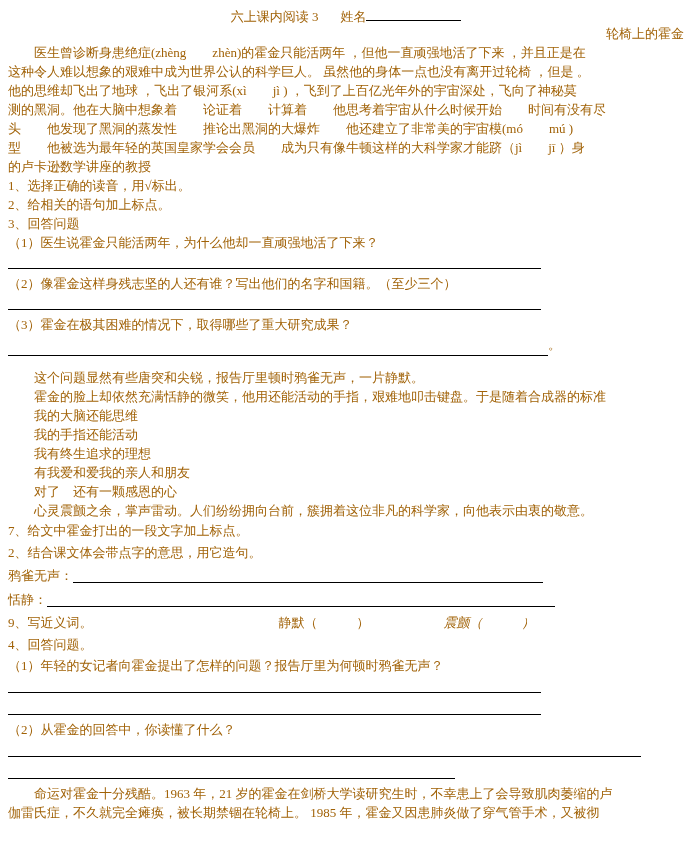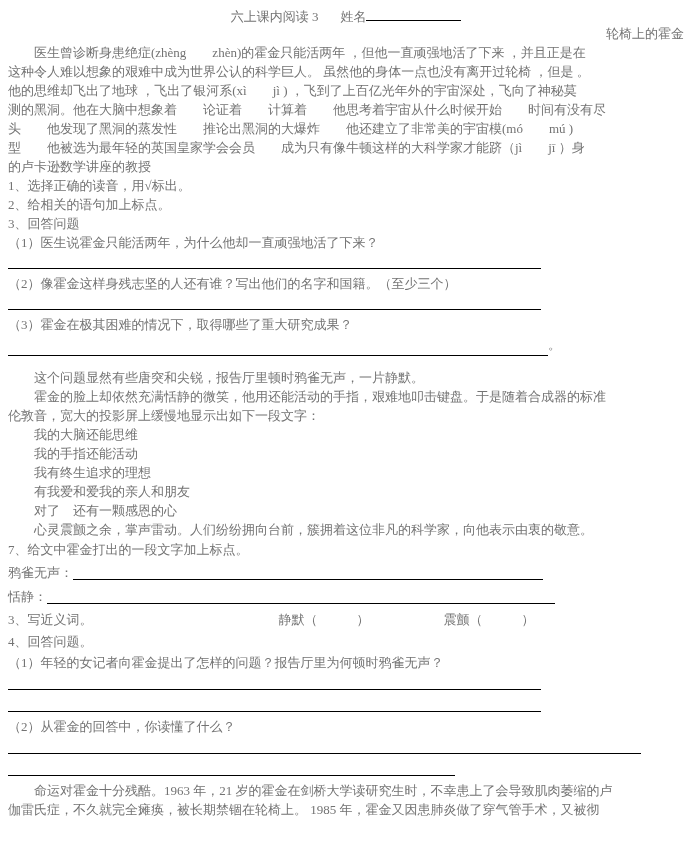--- a/index.html
+++ b/index.html
@@ -1,40 +1,40 @@
 <!DOCTYPE html>
 <html><head>
 <meta charset="utf-8">
 <style>
   * { margin:0; padding:0; box-sizing:border-box; }
   html,body { background:#ffffff; }
   .page {
     position:relative;
     width:692px; height:866px;
-    background:#fff; color:#737373;
+    background:#fff; color:#a16207;
     font-family:"Liberation Serif","DejaVu Serif",serif;
     font-size:13px;
     padding:8px 8px 0 8px;
     overflow:hidden;
   }
   .header-row { text-align:center; line-height:16px; height:16px; white-space:pre; }
   .name-group { margin-left:22px; white-space:pre; }
   .name-blank { display:inline-block; width:95px; height:13px; border-bottom:1px solid #000; }
   .doc-title { text-align:right; line-height:19px; height:19px; }
   .line { white-space:pre; line-height:19px; height:19px; overflow:hidden; }
   .row22 { white-space:pre; line-height:22px; height:22px; overflow:hidden; }
   .row20 { white-space:pre; line-height:20px; height:20px; overflow:hidden; }
   .uline-row { height:22px; position:relative; white-space:pre; }
   .uline { display:inline-block; border-bottom:1px solid #000; height:17px; vertical-align:bottom; }
   .uline-row .tail { display:inline-block; vertical-align:bottom; line-height:22px; }
   .blank-row { display:flex; align-items:flex-end; height:24px; line-height:24px; white-space:pre;text-align:right; }
   .blank-row .uline { margin-bottom:5px; }
   .syn-row { white-space:pre; line-height:22px; height:22px; }
   .syn-1 { margin-left:186px; }
-  .syn-2 { margin-left:74px; }
+  .syn-2 { margin-left:74px;font-style:italic; }
   .sec-gap-1 { margin-top:12px; }
   .sec-gap-2 { }
 </style>
 </head>
 <body>
 
 <div class="page">
 
   <div class="header-row"><span>六上课内阅读 3</span><span class="name-group"><span>姓名</span><span class="name-blank"></span></span></div>
 
@@ -61,36 +61,36 @@
     <div class="line">（2）像霍金这样身残志坚的人还有谁？写出他们的名字和国籍。（至少三个）</div>
     <div class="uline-row"><span class="uline" style="width:533px"></span></div>
 
     <div class="line">（3）霍金在极其困难的情况下，取得哪些了重大研究成果？</div>
     <div class="uline-row"><span class="uline" style="width:540px"></span><span class="tail">。</span></div>
   </div>
 
   <div class="sec-gap-1">
     <div class="line">　　这个问题显然有些唐突和尖锐，报告厅里顿时鸦雀无声，一片静默。</div>
     <div class="line">　　霍金的脸上却依然充满恬静的微笑，他用还能活动的手指，艰难地叩击键盘。于是随着合成器的标准</div>
-    <div class="line">伦敦音，宽大的投影屏上缓慢地显示出如下一段文字：</div>
     <div class="line">　　我的大脑还能思维</div>
     <div class="line">　　我的手指还能活动</div>
     <div class="line">　　我有终生追求的理想</div>
     <div class="line">　　有我爱和爱我的亲人和朋友</div>
     <div class="line">　　对了　还有一颗感恩的心</div>
     <div class="line">　　心灵震颤之余，掌声雷动。人们纷纷拥向台前，簇拥着这位非凡的科学家，向他表示由衷的敬意。</div>
   </div>
 
   <div>
     <div class="row22">7、给文中霍金打出的一段文字加上标点。</div>
+    <div class="row22">2、结合课文体会带点字的意思，用它造句。</div>
 
     <div class="blank-row"><span>鸦雀无声：</span><span class="uline" style="width:470px"></span></div>
     <div class="blank-row"><span>恬静：</span><span class="uline" style="width:508px"></span></div>
 
-    <div class="syn-row"><span>3、写近义词。</span><span class="syn-1">静默（　　　）</span><span class="syn-2">震颤（　　　）</span></div>
+    <div class="syn-row"><span>9、写近义词。</span><span class="syn-1">静默（　　　）</span><span class="syn-2">震颤（　　　）</span></div>
 
     <div class="row22">4、回答问题。</div>
 
     <div class="row20">（1）年轻的女记者向霍金提出了怎样的问题？报告厅里为何顿时鸦雀无声？</div>
     <div class="uline-row"><span class="uline" style="width:533px"></span></div>
     <div class="uline-row"><span class="uline" style="width:533px"></span></div>
 
     <div class="row20">（2）从霍金的回答中，你读懂了什么？</div>
     <div class="uline-row"><span class="uline" style="width:633px"></span></div>
     <div class="uline-row"><span class="uline" style="width:447px"></span></div>

